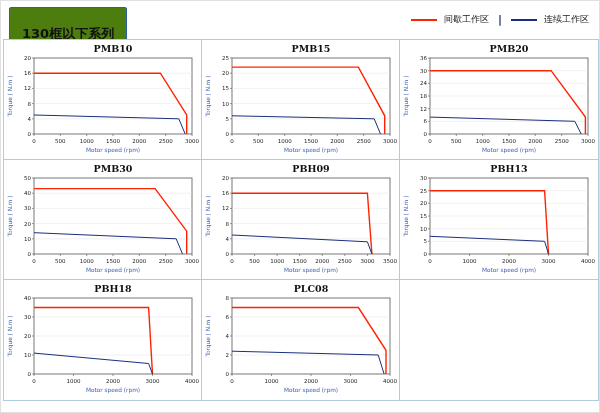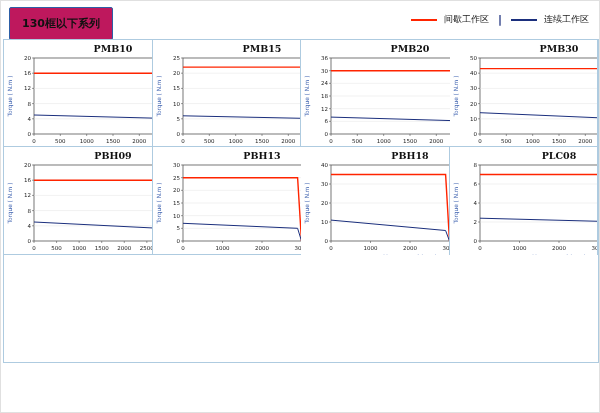--- a/index.html
+++ b/index.html
@@ -3,30 +3,30 @@
 <meta charset="utf-8">
 <style>
   * { box-sizing: border-box; margin: 0; padding: 0; }
   html,body { width:600px; height:413px; background:#ffffff; font-family:"DejaVu Sans", sans-serif; }
   .page { position:relative; width:600px; height:413px; background:#fff; border:1px solid #e0e0e0; overflow:hidden; }
 
   .header { position:absolute; top:0; left:0; right:0; height:38px; }
   .title-box {
     position:absolute; left:8px; top:6px;
     border:1px solid #2d5fa6; border-radius:2px;
-    padding:8px 12px; font-size:11px; font-weight:bold; color:#111; background:#be185d;
+    padding:17px 12px; font-size:13px; font-weight:bold; color:#111; background:#4d7c0f;
   }
   .legend { position:absolute; right:10px; top:12px; display:flex; align-items:center; gap:7px; font-size:9px; color:#222; }
   .swatch { display:inline-block; width:26px; height:2px; }
   .legend-sep { color:#1b2f7d; font-weight:bold; font-size:11px; padding:0 2px; }
 
   .grid {
-    position:absolute; left:2px; top:38px; width:596px; height:324px;
+    position:absolute; left:2px; top:38px; width:596px; height:362px;
     border:1px solid #aecbe0;
-    display:grid; grid-template-columns:repeat(4,1fr); grid-template-rows:repeat(3,1fr);
+    display:grid; grid-template-columns:repeat(3,1fr); grid-template-rows:repeat(3,1fr);
     background:#fff;
   }
   .cell {
     border-right:1px solid #aecbe0; border-bottom:1px solid #aecbe0;
     padding:1px; overflow:hidden; background:#fff;
   }
   .cell:nth-child(3n) { border-right:none;text-decoration:underline; }
   .cell:nth-child(n+7) { border-bottom:none; }
   .cell svg { display:block; }
 </style>

